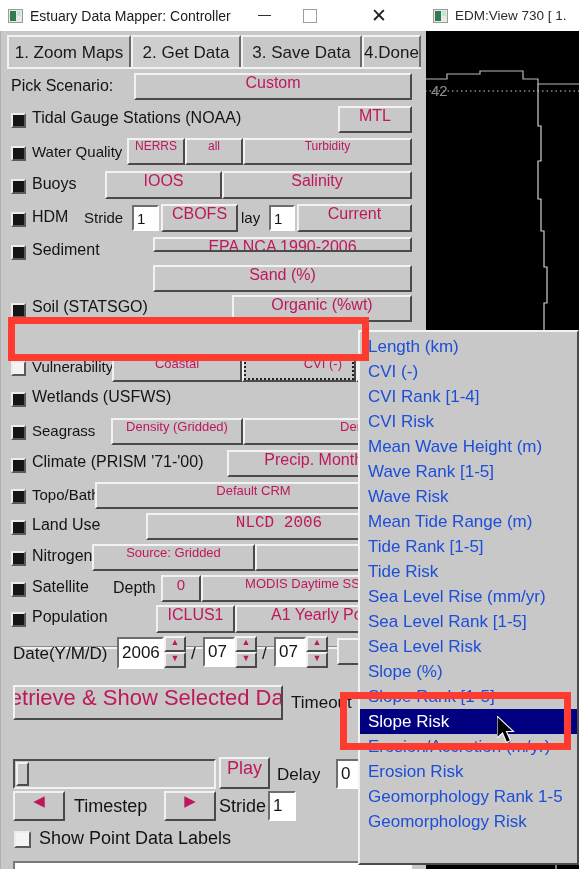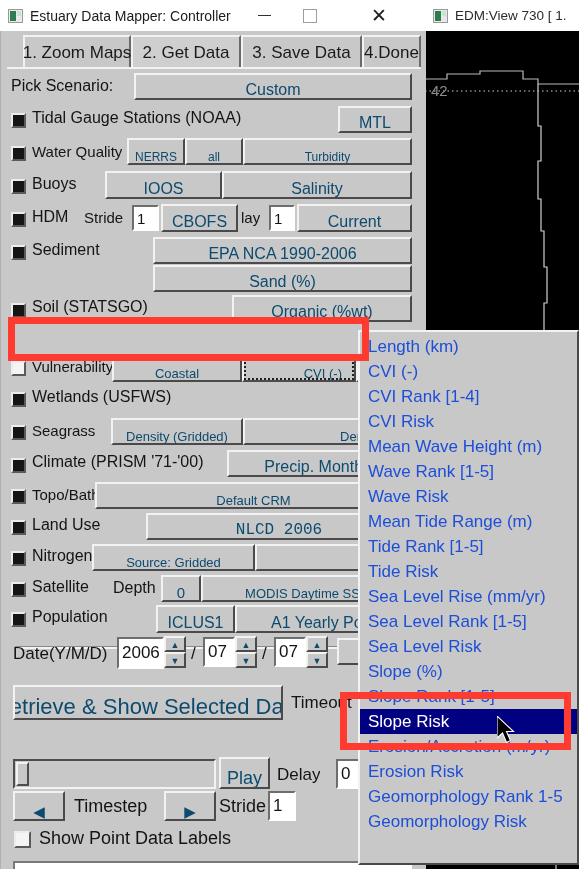--- a/index.html
+++ b/index.html
@@ -30,22 +30,22 @@
     border-bottom:2px solid #f2f2f2;
     box-sizing:border-box;
   }
   .btn{
     background:#c8c8c8;
     border-top:2px solid #f2f2f2;
     border-left:2px solid #f2f2f2;
     border-right:2px solid #4a4a4a;
     border-bottom:2px solid #4a4a4a;
     box-sizing:border-box;
-    display:flex;align-items:flex-end;justify-content:center;
-    font-size:13px;color:#0c4a6e;
+    display:flex;align-items:flex-start;justify-content:center;
+    font-size:13px;color:#be185d;
     overflow:hidden;white-space:nowrap;
     cursor:default;
     line-height:1;
   }
   .txtfield{
     background:#ffffff;
     border-top:2px solid #6e6e6e;
     border-left:2px solid #6e6e6e;
     border-right:2px solid #ffffff;
     border-bottom:2px solid #ffffff;
@@ -194,21 +194,21 @@
   <div class="wbtn" id="max-btn">
     <span class="sq"></span>
   </div>
   <div class="wbtn" id="close-btn">
     <span>✕</span>
   </div>
 
   <div id="ctrl-body">
 
     <div id="tabbar">
-      <div class="tab" style="left:16px;width:108px;align-items:center;">
+      <div class="tab" style="left:0;width:124px;align-items:center;">
         <span>1. Zoom Maps</span>
       </div>
       <div class="tab sel" style="left:124px;width:110px;">
         <span>2. Get Data</span>
       </div>
       <div class="tab" style="left:234px;width:121px;">
         <span>3. Save Data</span>
       </div>
       <div class="tab" style="left:355px;width:59px;">
         <span>4.Done</span>
@@ -260,21 +260,21 @@
     <div class="lbl" style="position:absolute;left:240px;top:178px;font-size:15px;">lay</div>
     <div class="txtfield" style="position:absolute;left:268px;top:174px;width:26px;height:26px;font-size:15px;">
       <span>1</span>
     </div>
     <div class="btn" style="position:absolute;left:296px;top:173px;width:115px;height:28px;font-size:16px;">
       <span>Current</span>
     </div>
 
     <div class="cbx" style="left:10px;top:214px;"></div>
     <div class="lbl" style="position:absolute;left:31px;top:210px;font-size:16px;">Sediment</div>
-    <div class="btn" style="position:absolute;left:152px;top:206px;width:259px;height:27px;font-size:16px;">
+    <div class="btn" style="position:absolute;left:152px;top:206px;width:259px;height:15px;font-size:16px;">
       <span>EPA NCA 1990-2006</span>
     </div>
     <div class="btn" style="position:absolute;left:152px;top:234px;width:259px;height:27px;font-size:16px;">
       <span>Sand (%)</span>
     </div>
 
     <div class="cbx" style="left:10px;top:272px;"></div>
     <div class="lbl" style="position:absolute;left:31px;top:267px;font-size:16px;">Soil (STATSGO)</div>
     <div class="btn" style="position:absolute;left:231px;top:264px;width:180px;height:27px;font-size:16px;">
       <span>Organic (%wt)</span>

